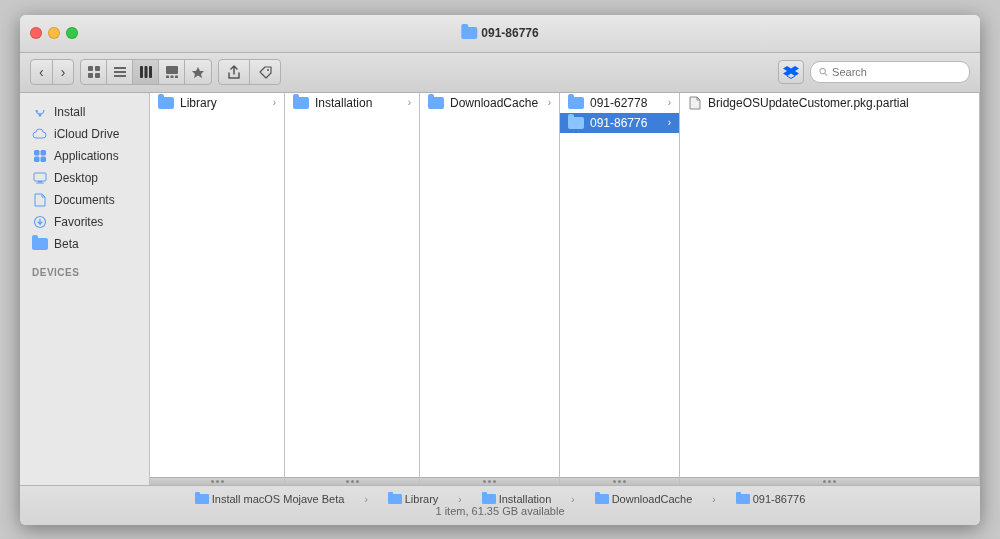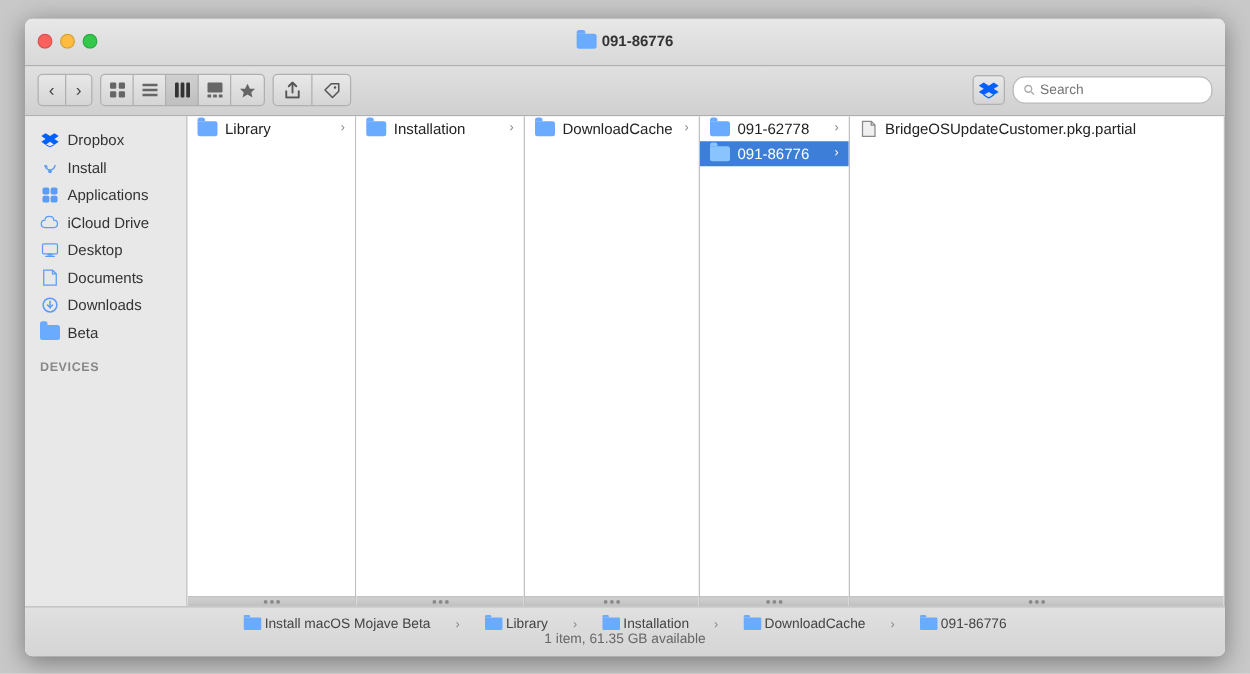--- a/index.html
+++ b/index.html
@@ -424,62 +424,53 @@
           <line x1="6.5" y1="6.5" x2="9" y2="9" stroke="#aaa" stroke-width="1.2"></line>
         </svg>
       <input type="text" style="border: none; outline: none; background: transparent; font-size: 11px; color: rgb(136, 136, 136); width: 100%;" placeholder="Search">
     </div>
   </div>
 
   <div class="main-content">
 
     <div class="sidebar">
 
-      <div class="sidebar-item">
-        <div class="sidebar-icon">
-          <svg width="14" height="12" viewBox="0 0 14 12">
-              <path d="M3.5 0.5L0 2.8L3.5 5.1L7 2.8ZM7 2.8L3.5 5.1L7 7.4L10.5 5.1ZM10.5 0.5L7 2.8L10.5 5.1L14 2.8ZM0 2.8L3.5 5.1L0 7.4L3.5 9.7L7 7.4L3.5 5.1ZM7 7.4L10.5 9.7L14 7.4L10.5 5.1Z" fill="#0061ff"></path>
-              <path d="M3.5 9.7L7 11.5L10.5 9.7" fill="none" stroke="#0061ff" stroke-width="0.8"></path>
-            </svg>
-        </div>
-        <span>Dropbox</span>
-      </div>
 
       <div class="sidebar-item">
         <div class="sidebar-icon">
           <svg width="14" height="14" viewBox="0 0 14 14">
               <path d="M7 9 A4 4 0 0 1 3 5" stroke="#5b9cf6" stroke-width="1.2" fill="none"></path>
               <path d="M7 9 A4 4 0 0 0 11 5" stroke="#5b9cf6" stroke-width="1.2" fill="none"></path>
               <path d="M5 7 A3 3 0 0 1 4 5" stroke="#5b9cf6" stroke-width="1" fill="none"></path>
               <circle cx="7" cy="10" r="1.5" fill="#5b9cf6"></circle>
             </svg>
         </div>
         <span>Install</span>
       </div>
 
 
       <div class="sidebar-item">
         <div class="sidebar-icon">
+          <svg width="16" height="12" viewBox="0 0 16 12">
+              <path d="M4 10 Q1 10 1 7 Q1 4 4 4 Q4 1 7.5 1 Q11 1 11 4 Q14 4 14 7 Q14 10 11 10 Z" stroke="#5b9cf6" stroke-width="1" fill="none"></path>
+            </svg>
+        </div>
+        <span>iCloud Drive</span>
+      </div>
+
+      <div class="sidebar-item">
+        <div class="sidebar-icon">
           <svg width="14" height="14" viewBox="0 0 14 14">
               <rect x="1" y="1" width="5.5" height="5.5" rx="1.5" fill="#5b9cf6"></rect>
               <rect x="7.5" y="1" width="5.5" height="5.5" rx="1.5" fill="#5b9cf6"></rect>
               <rect x="1" y="7.5" width="5.5" height="5.5" rx="1.5" fill="#5b9cf6"></rect>
               <rect x="7.5" y="7.5" width="5.5" height="5.5" rx="1.5" fill="#5b9cf6"></rect>
             </svg>
         </div>
         <span>Applications</span>
-      </div>
-
-      <div class="sidebar-item">
-        <div class="sidebar-icon">
-          <svg width="16" height="12" viewBox="0 0 16 12">
-              <path d="M4 10 Q1 10 1 7 Q1 4 4 4 Q4 1 7.5 1 Q11 1 11 4 Q14 4 14 7 Q14 10 11 10 Z" stroke="#5b9cf6" stroke-width="1" fill="none"></path>
-            </svg>
-        </div>
-        <span>iCloud Drive</span>
       </div>
 
       <div class="sidebar-item">
         <div class="sidebar-icon">
           <svg width="14" height="12" viewBox="0 0 14 12">
               <rect x="1" y="1" width="12" height="8" rx="1" stroke="#5b9cf6" stroke-width="1" fill="none"></rect>
               <rect x="5" y="9" width="4" height="1.5" fill="#5b9cf6"></rect>
               <rect x="3" y="10.5" width="8" height="1" fill="#5b9cf6" rx="0.5"></rect>
             </svg>
         </div>
@@ -497,21 +488,21 @@
       </div>
 
       <div class="sidebar-item">
         <div class="sidebar-icon">
           <svg width="14" height="14" viewBox="0 0 14 14">
               <circle cx="7" cy="7" r="5.5" stroke="#5b9cf6" stroke-width="1.2" fill="none"></circle>
               <polyline points="7,4 7,9 5,7" stroke="#5b9cf6" stroke-width="1.2" fill="none" stroke-linecap="round"></polyline>
               <polyline points="7,9 9,7" stroke="#5b9cf6" stroke-width="1.2" fill="none" stroke-linecap="round"></polyline>
             </svg>
         </div>
-        <span>Downloads</span>
+        <span>Favorites</span>
       </div>
 
       <div class="sidebar-item">
         <div class="sidebar-icon">
           <div class="folder-icon"></div>
         </div>
         <span>Beta</span>
       </div>
 
       <div class="sidebar-section-label" style="margin-top:8px;">Devices</div>

